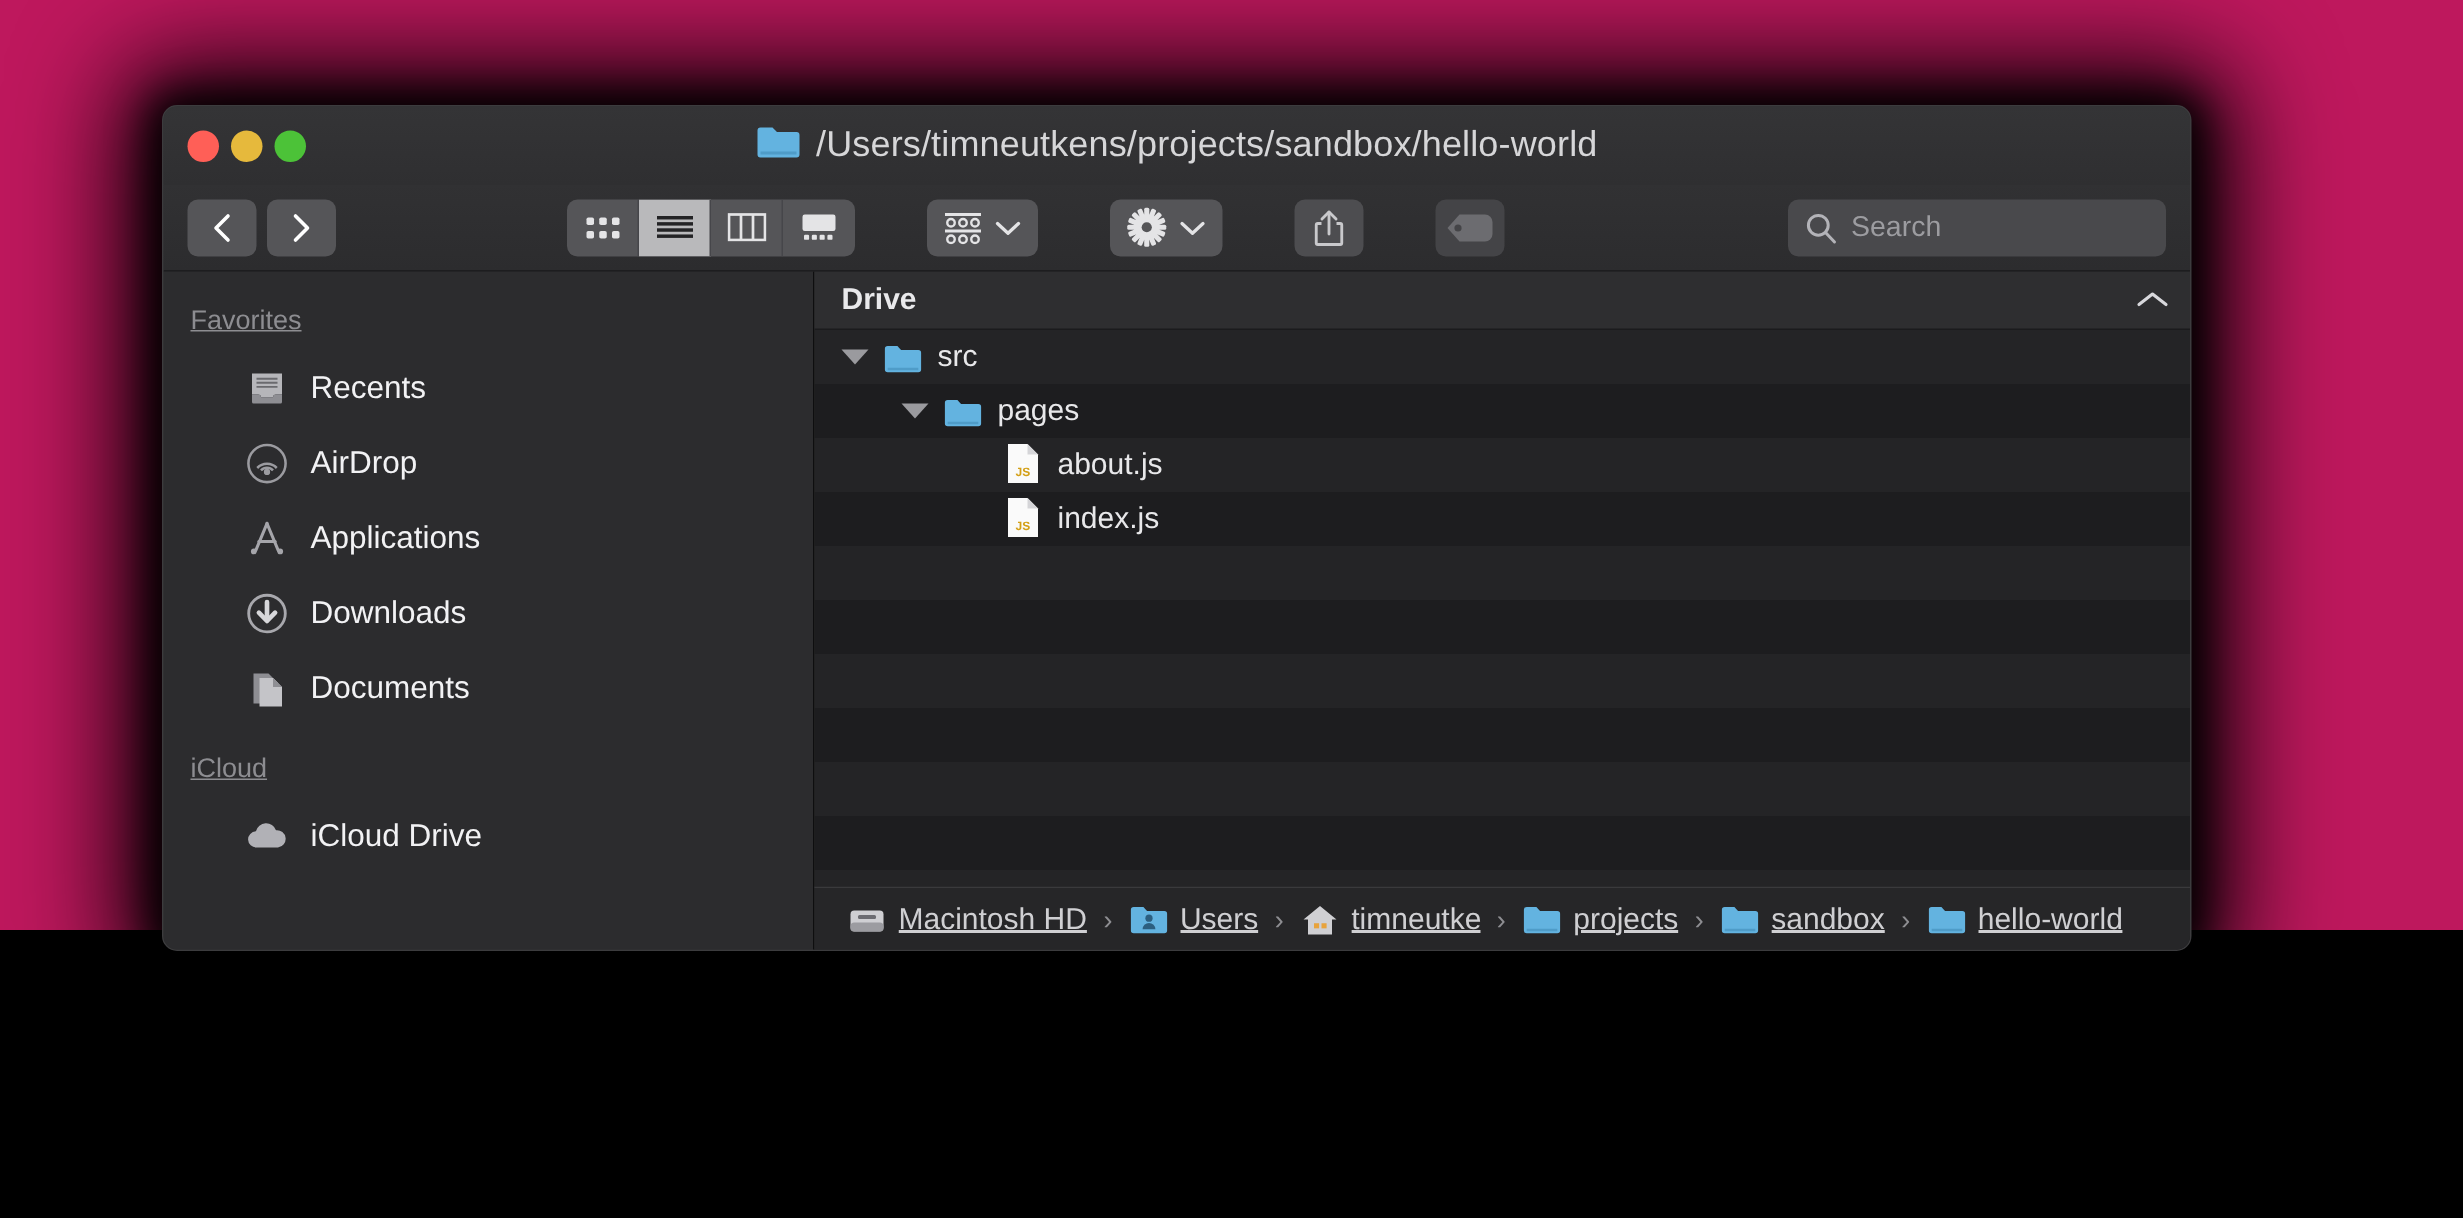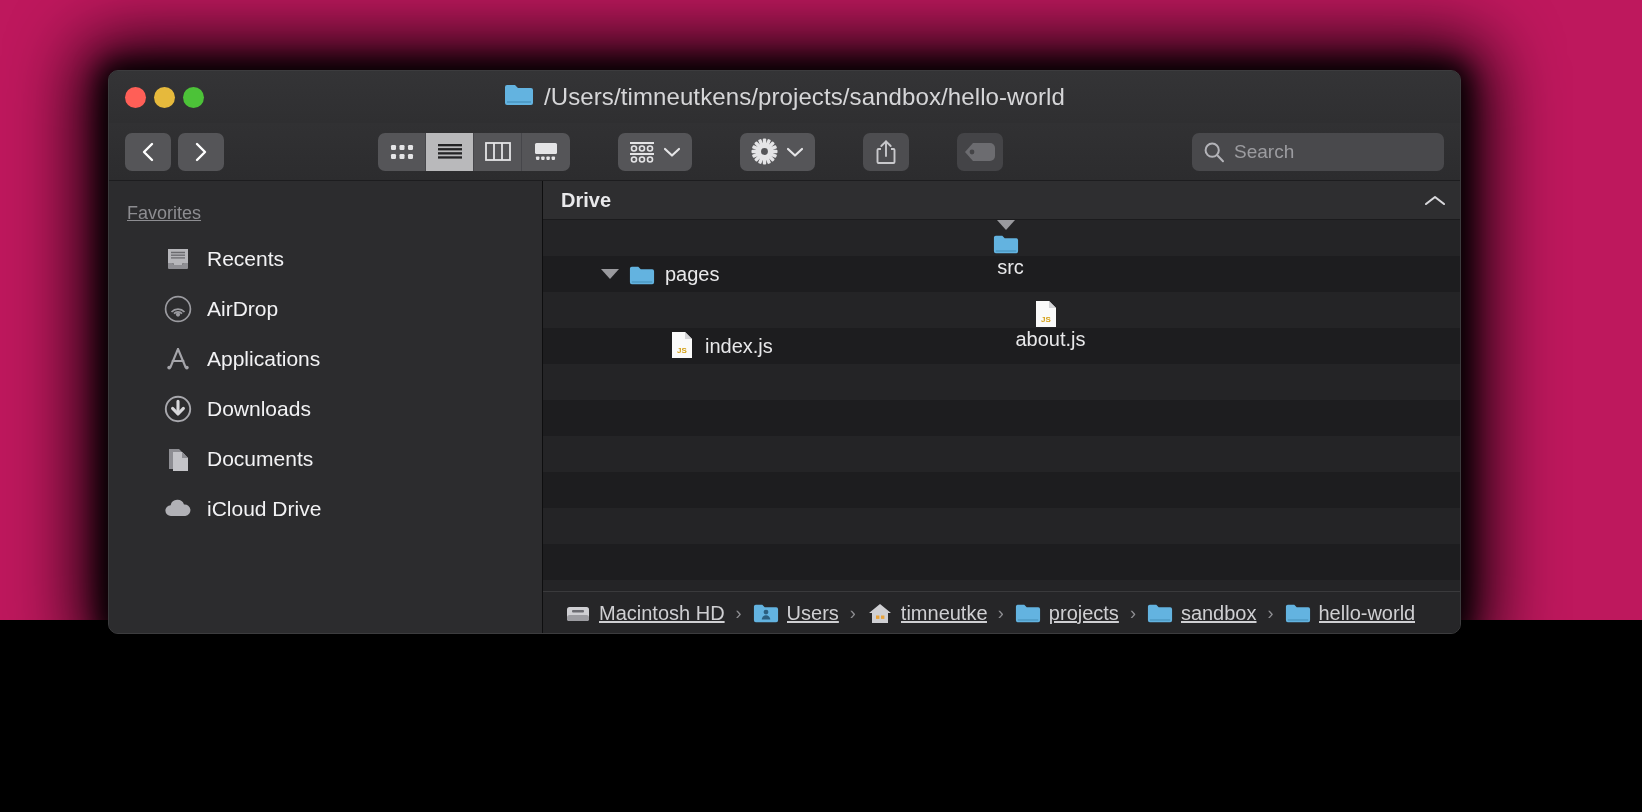--- a/index.html
+++ b/index.html
@@ -131,21 +131,21 @@
     display: flex; align-items: center;
     padding: 0 14px 0 18px;
     color: #e9e9eb; font-size: 20px; font-weight: bold;
     justify-content: space-between;
   }
   .rows { flex: 1; position: relative; overflow: hidden; }
   .row {
     height: 36px; display: flex; align-items: center;
     color: #e8e8ea; font-size: 20px;
   }
-  .row.odd  { background: #242426; flex-direction: column; }
+  .row.odd  { background: #242426; }
   .row.even { background: #1d1d1f; }
   .disclosure {
     width: 0; height: 0; flex: 0 0 auto;
     border-left: 9px solid transparent;
     border-right: 9px solid transparent;
     border-top: 10px solid #9a9a9e;
     margin-right: 10px;
   }
   .disclosure.hidden { visibility: hidden; }
   .row-icon { width: 26px; height: 26px; flex: 0 0 26px; margin-right: 10px; display:flex; align-items:flex-end; justify-content:center;text-decoration:underline; }
@@ -386,20 +386,21 @@
           <span class="sb-icon">
             <svg width="28" height="28" viewBox="0 0 28 28">
               <path d="M5 4 H15 L21 10 V24 H5 Z" fill="#8e8e93"></path>
               <path d="M9 7 H18 L24 13 V26 H9 Z" fill="#c4c4c8"></path>
               <path d="M18 7 V13 H24 Z" fill="#8e8e93"></path>
             </svg>
           </span>
           <span>Documents</span>
         </div>
 
+        <div class="sb-header" style="padding-top:18px;">iCloud</div>
 
         <div class="sb-item">
           <span class="sb-icon">
             <svg width="30" height="24" viewBox="0 0 30 24">
               <path d="M8 19 a5.4 5.4 0 0 1 -0.4 -10.8 A7 7 0 0 1 21 7.5 a4.9 4.9 0 0 1 1.3 11.5 Z" fill="#b1b1b6"></path>
             </svg>
           </span>
           <span>iCloud Drive</span>
         </div>
       </div>

